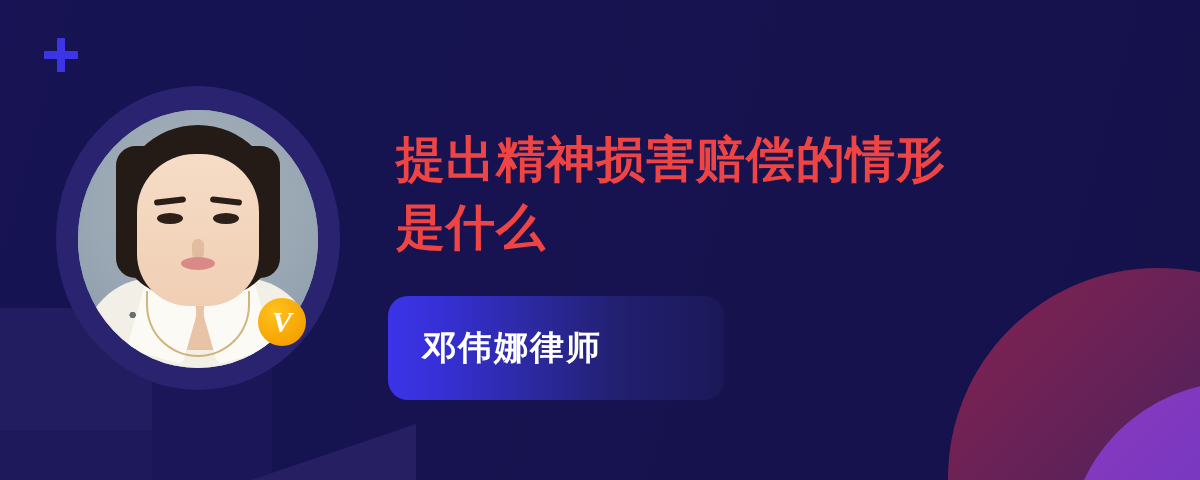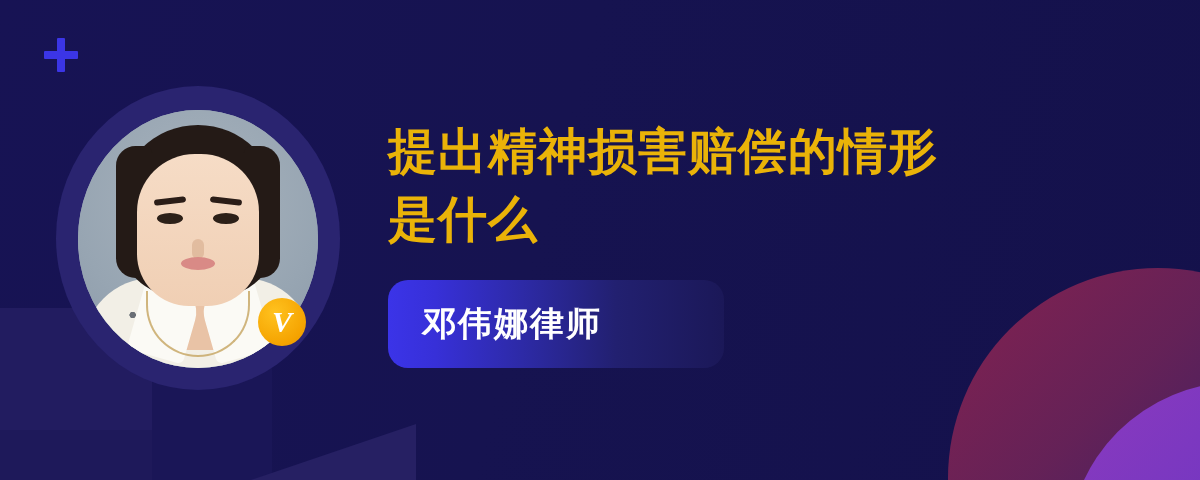--- a/index.html
+++ b/index.html
@@ -183,33 +183,33 @@
   }
 
   
   .content {
     position: absolute;
     left: 388px;
     top: 118px;
     width: 700px;
   }
   .title {
-    color: #eab308;
+    color: #ef4444;
     font-size: 49px;
     font-weight: bold;
     line-height: 1.38;
     letter-spacing: 1px;
-    margin: 0;
+    margin: 8px;
     white-space: pre-wrap;
   }
   .name-badge {
     margin-top: 27px;
     display: inline-flex;
     align-items: center;
-    height: 88px;
+    height: 104px;
     padding: 0 36px 0 34px;
     min-width: 336px;
     border-radius: 20px;
     background: linear-gradient(90deg, #3b34e8 0%, #3730d8 14%, #2d2aa6 40%, #222070 68%, #1b1858 100%);
     color: #ffffff;
     font-size: 34px;
     font-weight: bold;
     letter-spacing: 2px;
   }
 </style>

